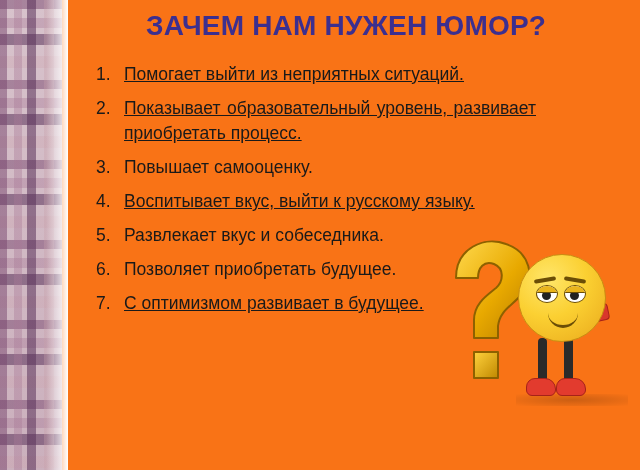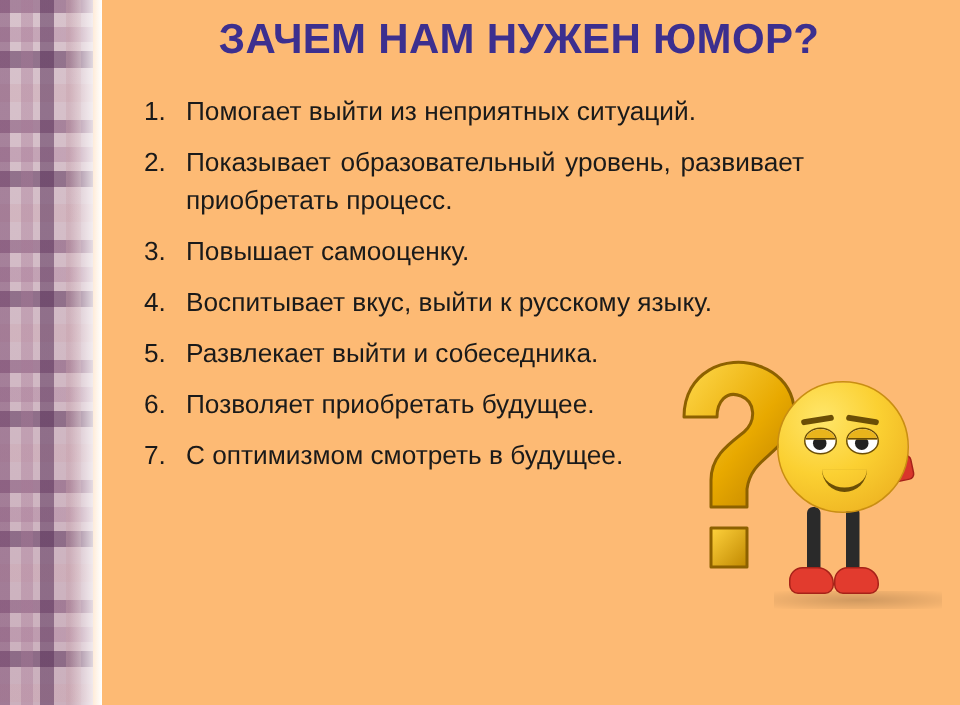--- a/index.html
+++ b/index.html
@@ -10,21 +10,21 @@
     width: 640px;
     height: 470px;
     overflow: hidden;
     background: #ffffff;
     font-family: "Liberation Sans", sans-serif;
   }
   .slide {
     position: relative;
     width: 640px;
     height: 470px;
-    background: #fdba74;
+    background: #f97316;
     overflow: hidden;
   }
 
   
   .plaid {
     position: absolute;
     left: 0;
     top: 0;
     width: 62px;
     height: 470px;
@@ -101,20 +101,21 @@
     flex: 1 1 auto;
     font-size: 17.5px;
     color: #1a1a1a;
     line-height: 25px;
     text-align: justify;
     text-justify: inter-word;
   }
   .txt.justify-all > span {
     display: block;
     text-align: justify;
+    text-decoration: underline;
   }
 
   
   .art {
     position: absolute;
     left: 436px;
     top: 232px;
     width: 204px;
     height: 180px;
   }
@@ -261,32 +262,32 @@
 
     <li class="item">
       <span class="num">4.</span>
       <span class="txt justify-all">
         <span class="stretch-wrap">Воспитывает вкус, выйти к русскому языку.</span>
       </span>
     </li>
 
     <li class="item">
       <span class="num">5.</span>
-      <span class="txt">Развлекает выйти и собеседника.</span>
+      <span class="txt">Развлекает вкус и собеседника.</span>
     </li>
 
     <li class="item">
       <span class="num">6.</span>
       <span class="txt">Позволяет приобретать будущее.</span>
     </li>
 
     <li class="item">
       <span class="num">7.</span>
       <span class="txt justify-all">
-        <span class="stretch-wrap">С оптимизмом смотреть в будущее.</span>
+        <span class="stretch-wrap">С оптимизмом развивает в будущее.</span>
       </span>
     </li>
 
   </ul>
 
   <div class="art">
 
     <svg class="qmark" viewBox="0 0 112 160">
       <defs>
         <linearGradient id="qg" x1="0" y1="0" x2="1" y2="1">

